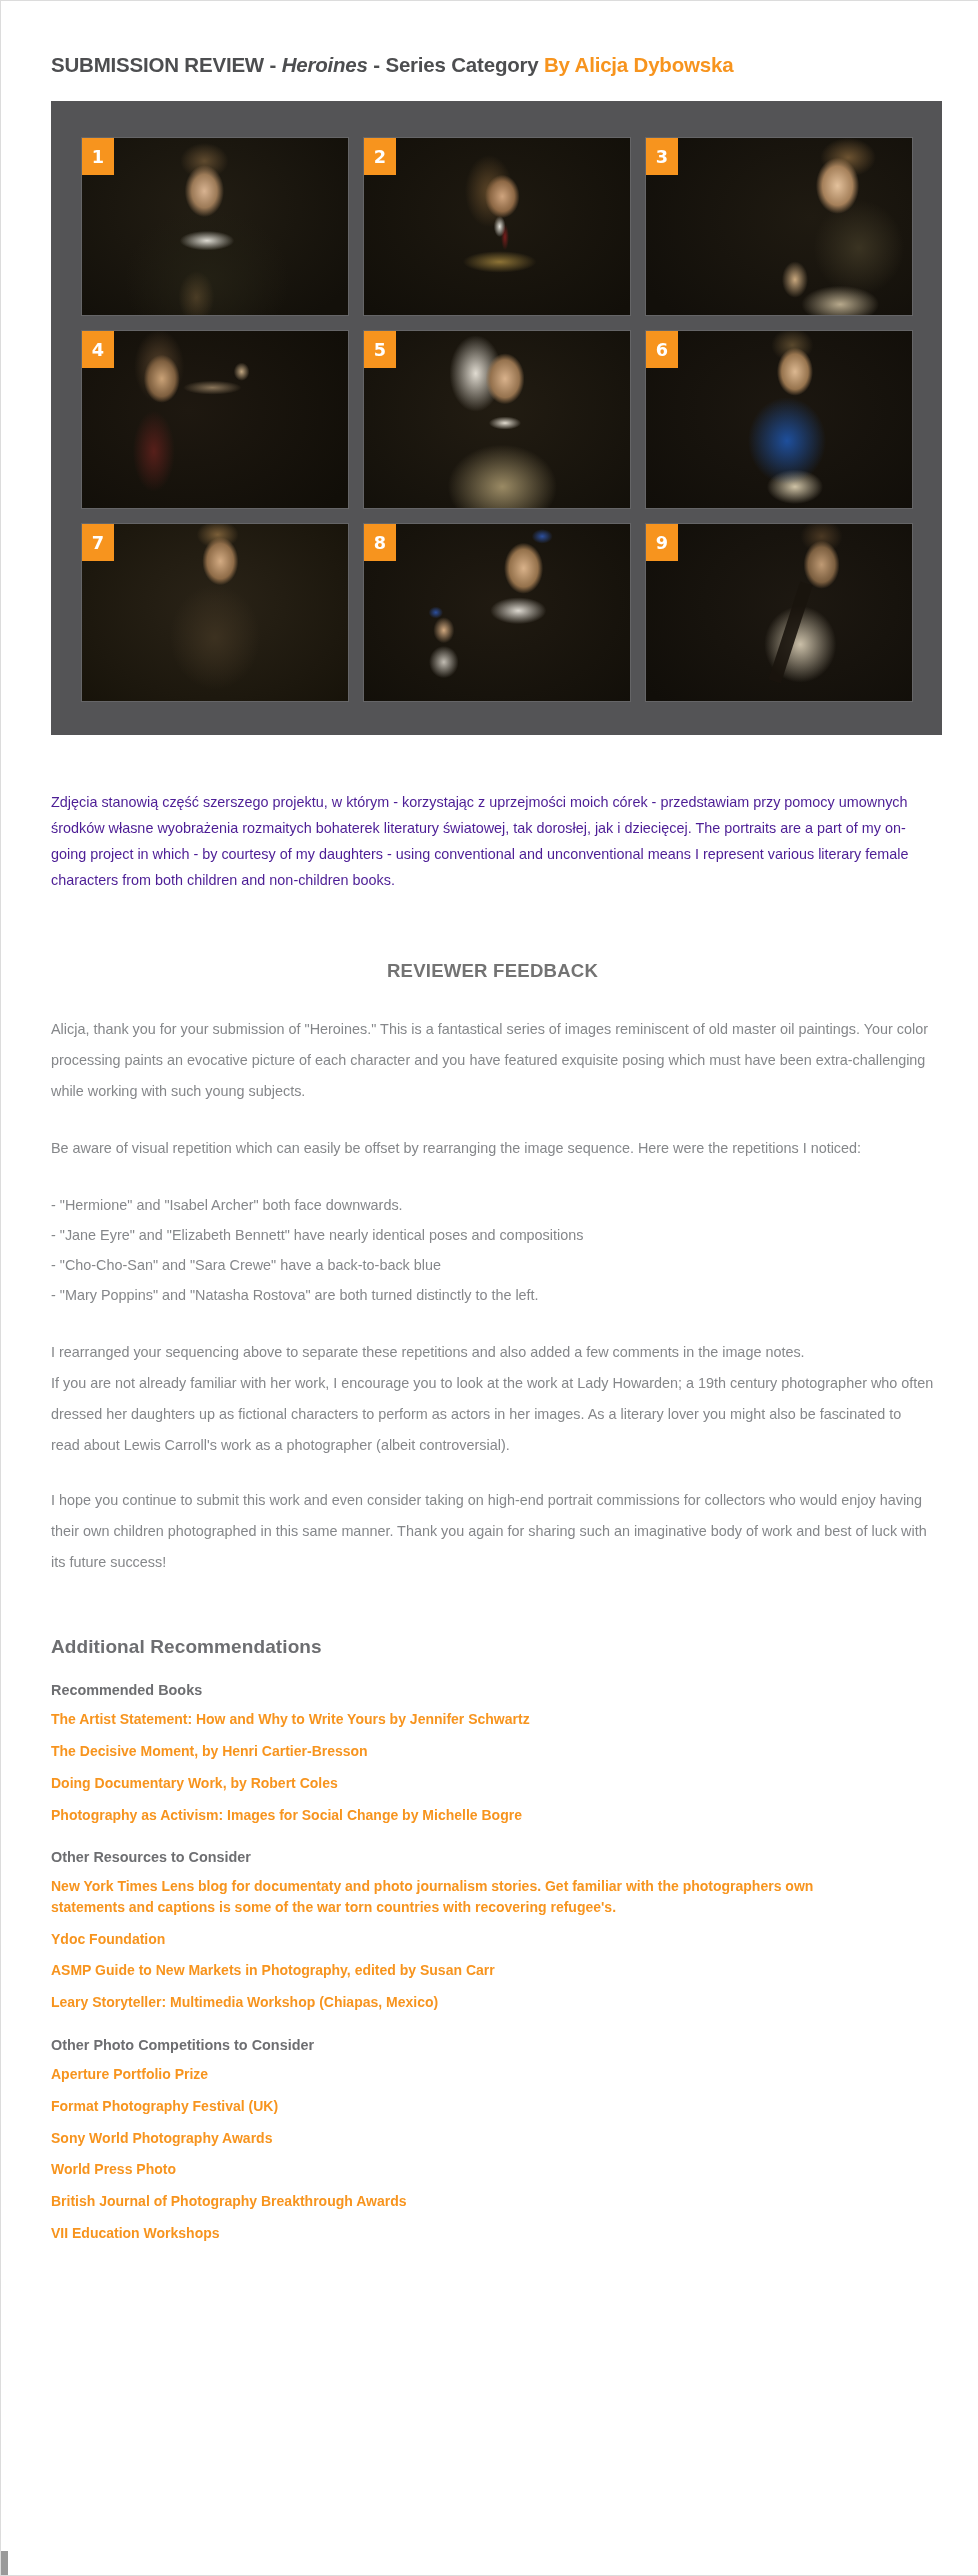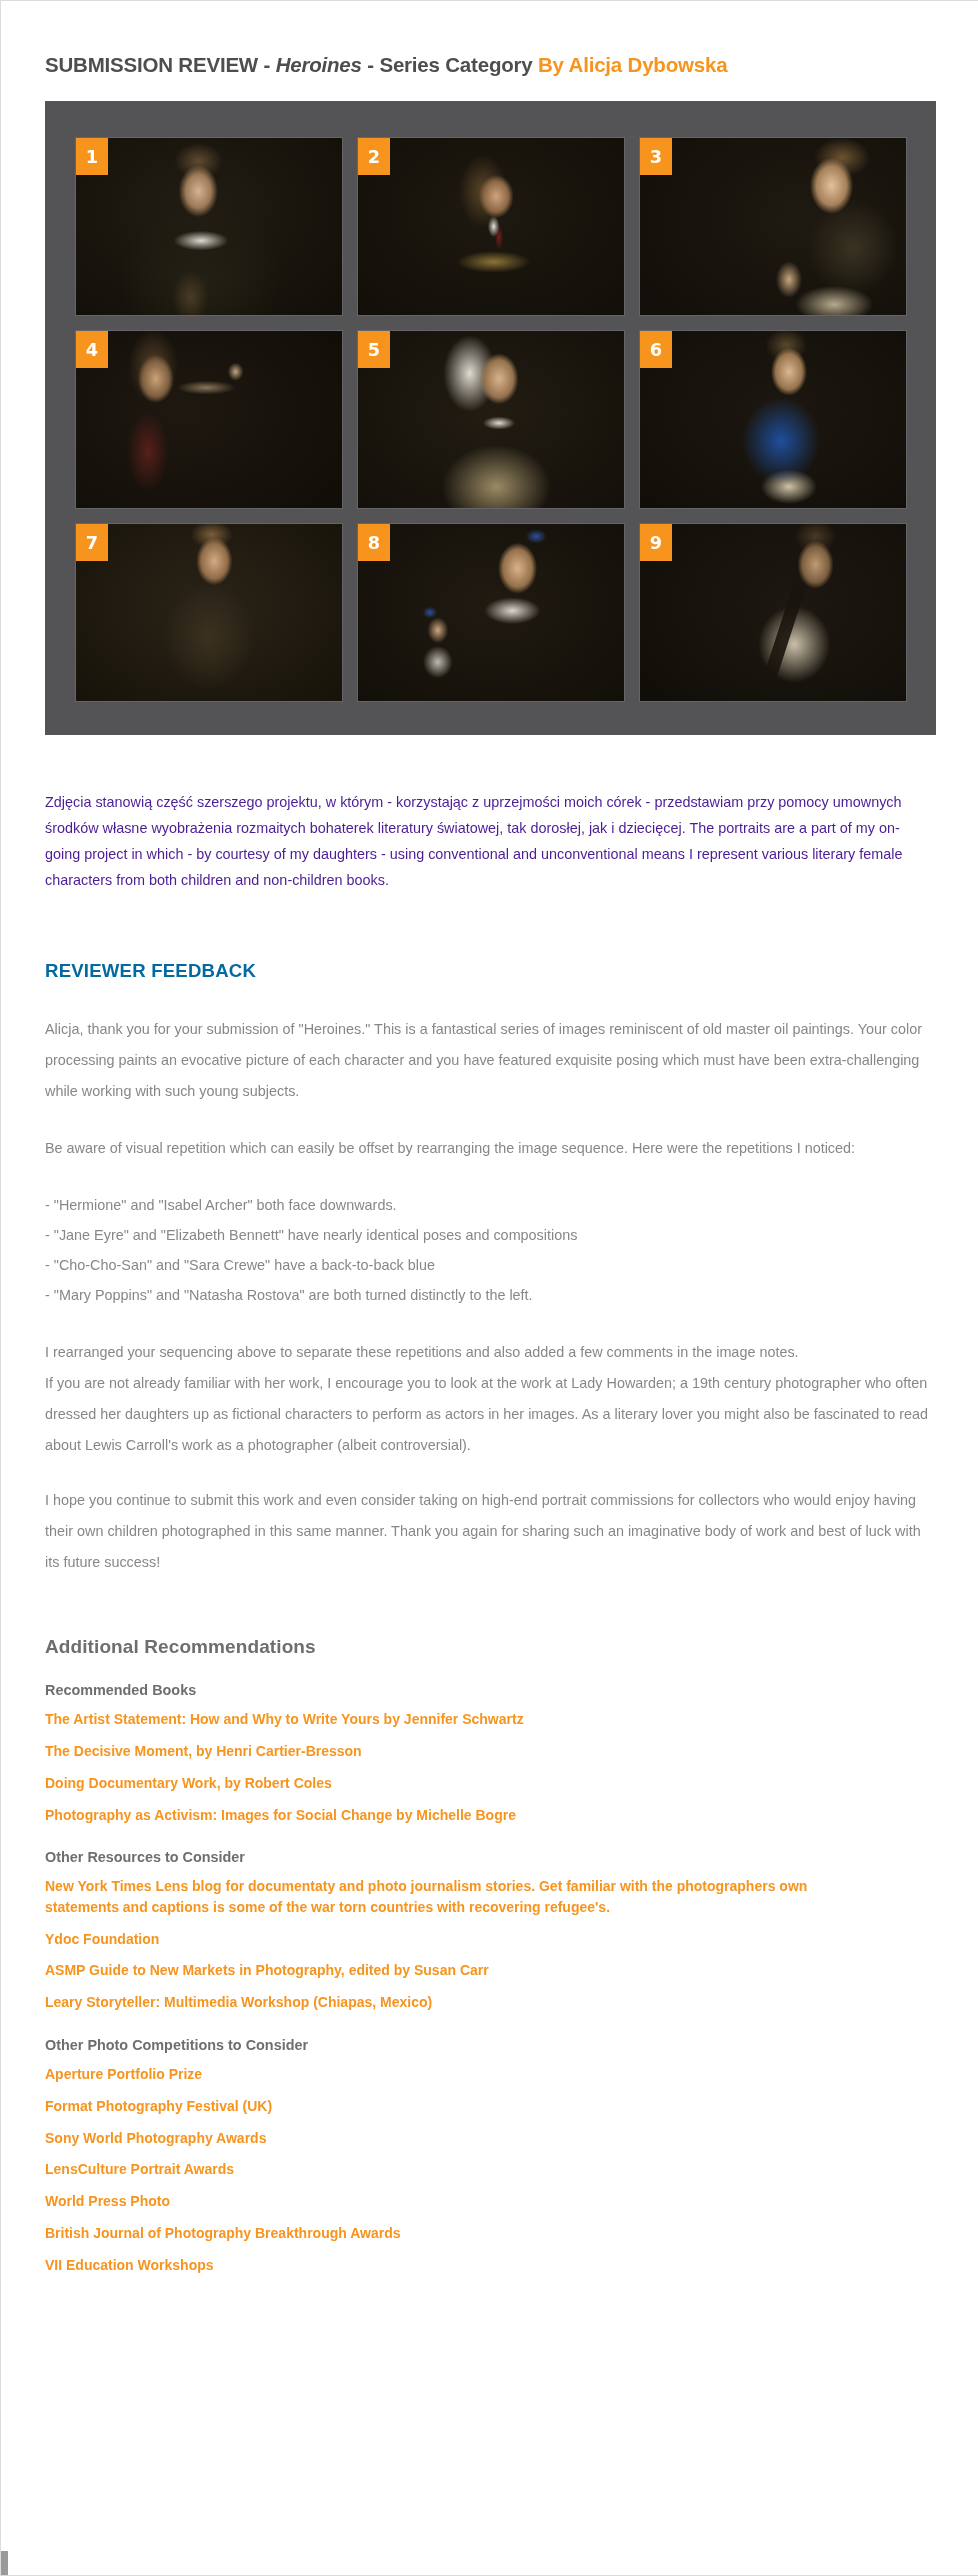--- a/index.html
+++ b/index.html
@@ -4,21 +4,21 @@
 <style>
   html,body{margin:0;padding:0;background:#fff;}
   .page{
     position:relative;
     width:977px;height:2574px;
     border:0.9px solid #dcdcdc;
     background:#fff;
     font-family:"Liberation Sans", sans-serif;
     overflow:hidden;
   }
-  .content{padding:0 44px;}
+  .content{padding:0 44px;margin-left:6px;}
 
   
   .page-title{
     margin:0;padding-top:52px;
     font-size:20.5px;font-weight:bold;color:#4d4e50;
     letter-spacing:-0.2px;
   }
   .page-title .italic{font-style:italic;}
   .page-title .byline{color:#f7941e;}
 
@@ -128,21 +128,21 @@
 
   
   .statement{
     margin:54px 0 0 0;
     font-size:14.4px;line-height:26px;color:#4c1d95;
   }
 
   
   .section-h{
     margin:67px 0 0 0;
-    font-size:18.6px;font-weight:bold;color:#0369a1;letter-spacing:0.2px;
+    font-size:18.6px;font-weight:bold;color:#737373;letter-spacing:0.2px;text-align:center;
   }
   .fb{font-size:14.4px;line-height:31px;color:#85878a;margin:0;}
   .fb-p1{margin-top:32px;}
   .fb-p2{margin-top:26px;}
   .fb-list{margin-top:26px;}
   .fb-list p{margin:0;line-height:30px;}
   .fb-group{margin-top:27px;}
   .fb-p4{margin-top:24px;}
 
   
@@ -231,21 +231,20 @@
     <h3 class="sub-h">Other Resources to Consider</h3>
     <p class="link-row"><a href="#">New York Times Lens blog for documentaty and photo journalism stories. Get familiar with the photographers own statements and captions is some of the war torn countries with recovering refugee's.</a></p>
     <p class="link-row"><a href="#">Ydoc Foundation</a></p>
     <p class="link-row"><a href="#">ASMP Guide to New Markets in Photography, edited by Susan Carr</a></p>
     <p class="link-row"><a href="#">Leary Storyteller: Multimedia Workshop (Chiapas, Mexico)</a></p>
 
     <h3 class="sub-h">Other Photo Competitions to Consider</h3>
     <p class="link-row"><a href="#">Aperture Portfolio Prize</a></p>
     <p class="link-row"><a href="#">Format Photography Festival (UK)</a></p>
     <p class="link-row"><a href="#">Sony World Photography Awards</a></p>
-    <p class="link-row"><a href="#">LensCulture Portrait Awards</a></p>
     <p class="link-row"><a href="#">World Press Photo</a></p>
     <p class="link-row"><a href="#">British Journal of Photography Breakthrough Awards</a></p>
 
     <p class="link-row"><a href="#">VII Education Workshops</a></p>
 
   </div>
   <div class="edge-mark"></div>
 </div>
 
 

